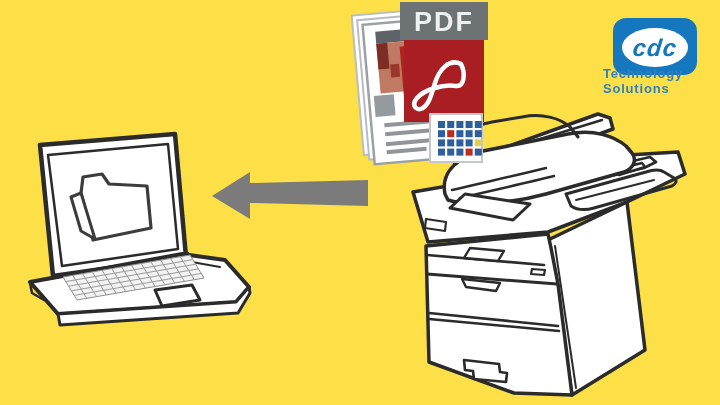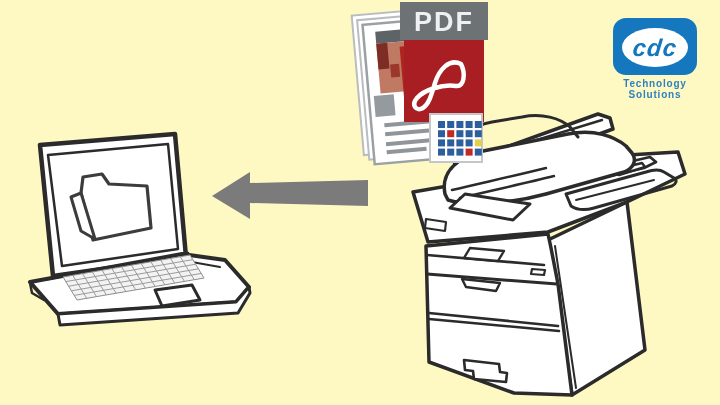--- a/index.html
+++ b/index.html
@@ -1,30 +1,30 @@
 <!DOCTYPE html>
 <html><head>
 <meta charset="utf-8">
 <style>
   html,body{margin:0;padding:0;background:#fff;}
-  .stage{position:relative;width:720px;height:405px;background:#fef9c3;overflow:hidden;
+  .stage{position:relative;width:720px;height:405px;background:#fde047;overflow:hidden;
          font-family:"Liberation Sans",sans-serif;}
   .abs{position:absolute;}
   svg{display:block;}
   .line{stroke:#2b2b2b;fill:#ffffff;stroke-linejoin:round;stroke-linecap:round;}
   .nofill{fill:none;}
   .gray-line{stroke:#3c3c3c;fill:#ffffff;stroke-linejoin:round;stroke-linecap:round;}
   
   .cdc-box{position:absolute;left:606px;top:12px;width:104px;height:92px;}
   .cdc-rect{position:absolute;left:7px;top:6px;width:84px;height:57px;border-radius:13px;background:#1577bd;}
   .cdc-ellipse{position:absolute;left:16px;top:16px;width:66px;height:39px;background:#ffffff;border-radius:50%;}
   .cdc-word{position:absolute;left:16px;top:16px;width:66px;height:39px;display:flex;align-items:center;justify-content:center;
             color:#1577bd;font-weight:bold;font-style:italic;font-size:24px;letter-spacing:1px;transform:skewX(-6deg);}
-  .cdc-tag{position:absolute;left:-3px;top:66px;width:104px;text-align:center;color:#2f80c0;
-           font-size:10px;letter-spacing:0.8px;font-weight:bold;}
+  .cdc-tag{position:absolute;left:-3px;top:54px;width:104px;text-align:left;color:#2f80c0;
+           font-size:13px;letter-spacing:0.8px;font-weight:bold;}
   .pdf-label{fill:#eef0f1;font-family:"Liberation Sans",sans-serif;font-weight:bold;font-size:27px;letter-spacing:2px;}
 </style>
 </head>
 <body>
 
 <div class="stage">
 
   <svg class="abs" style="left:20px;top:127px;" width="236" height="206" viewBox="0 0 236 206">
 
     <path class="line" stroke-width="4.5" d="M 20,18 L 155,7 L 166,130 L 33,149 Z"></path>

